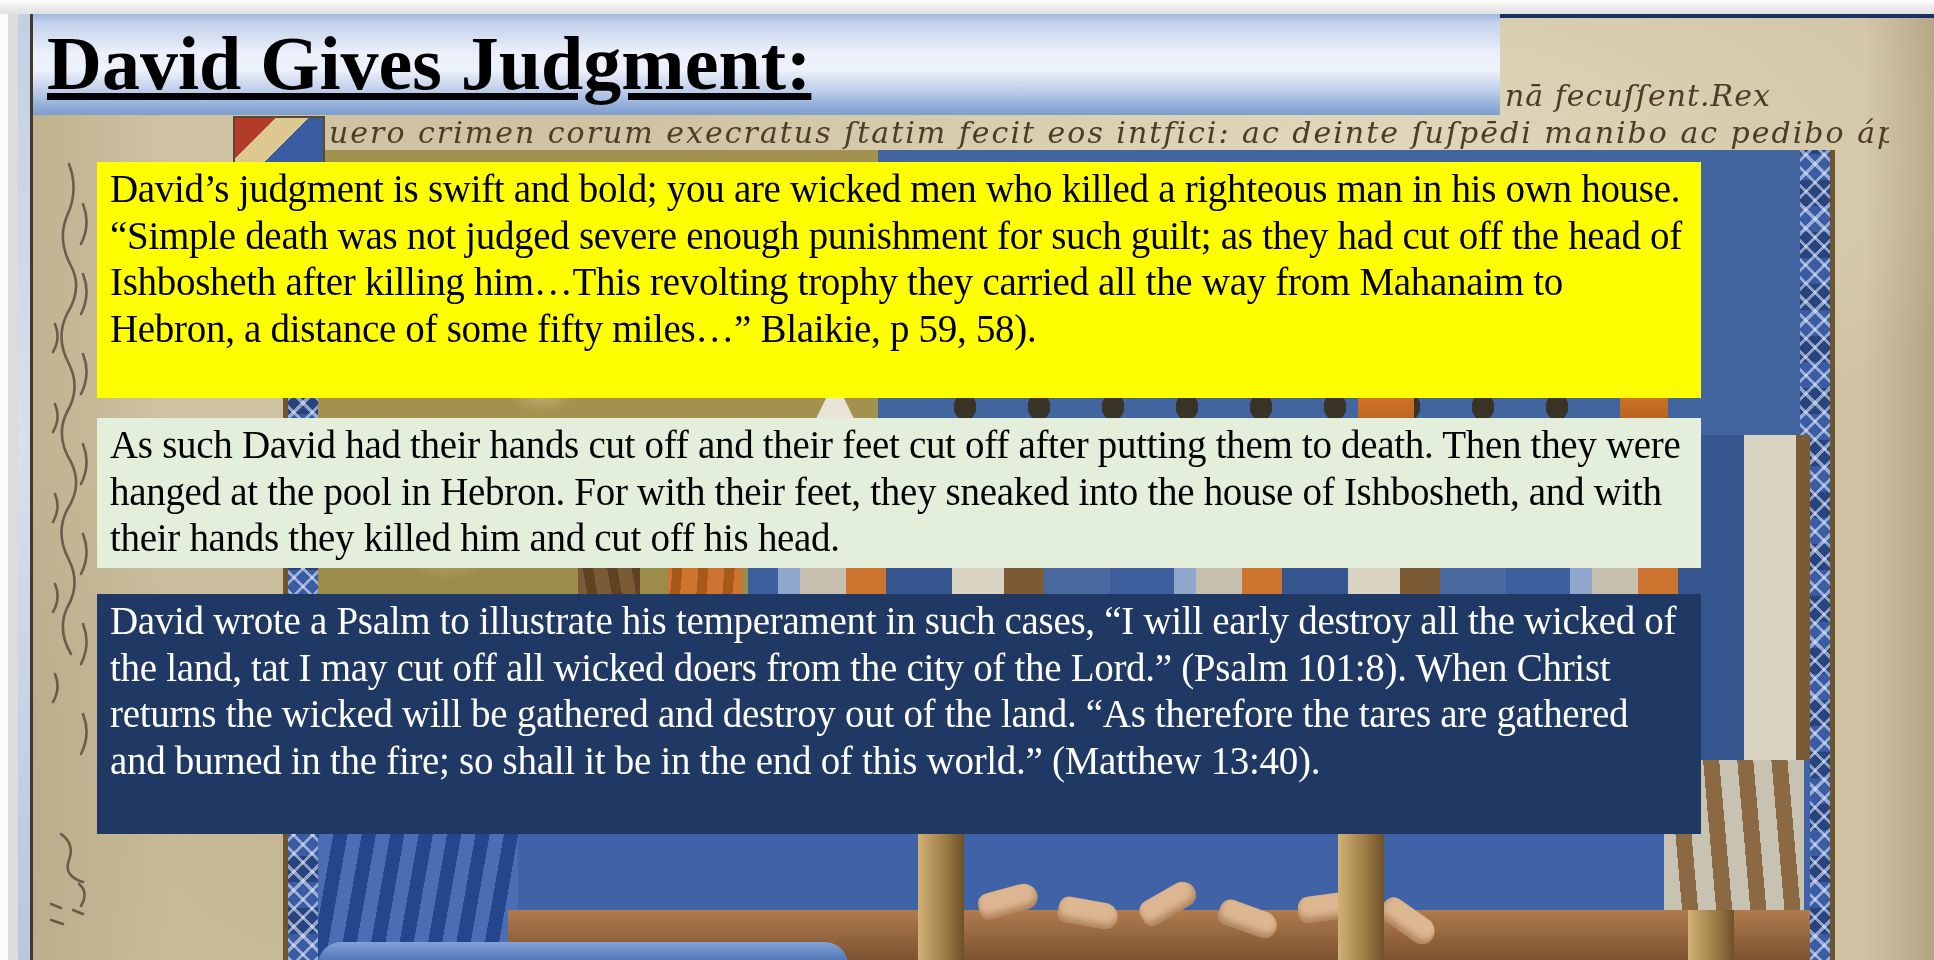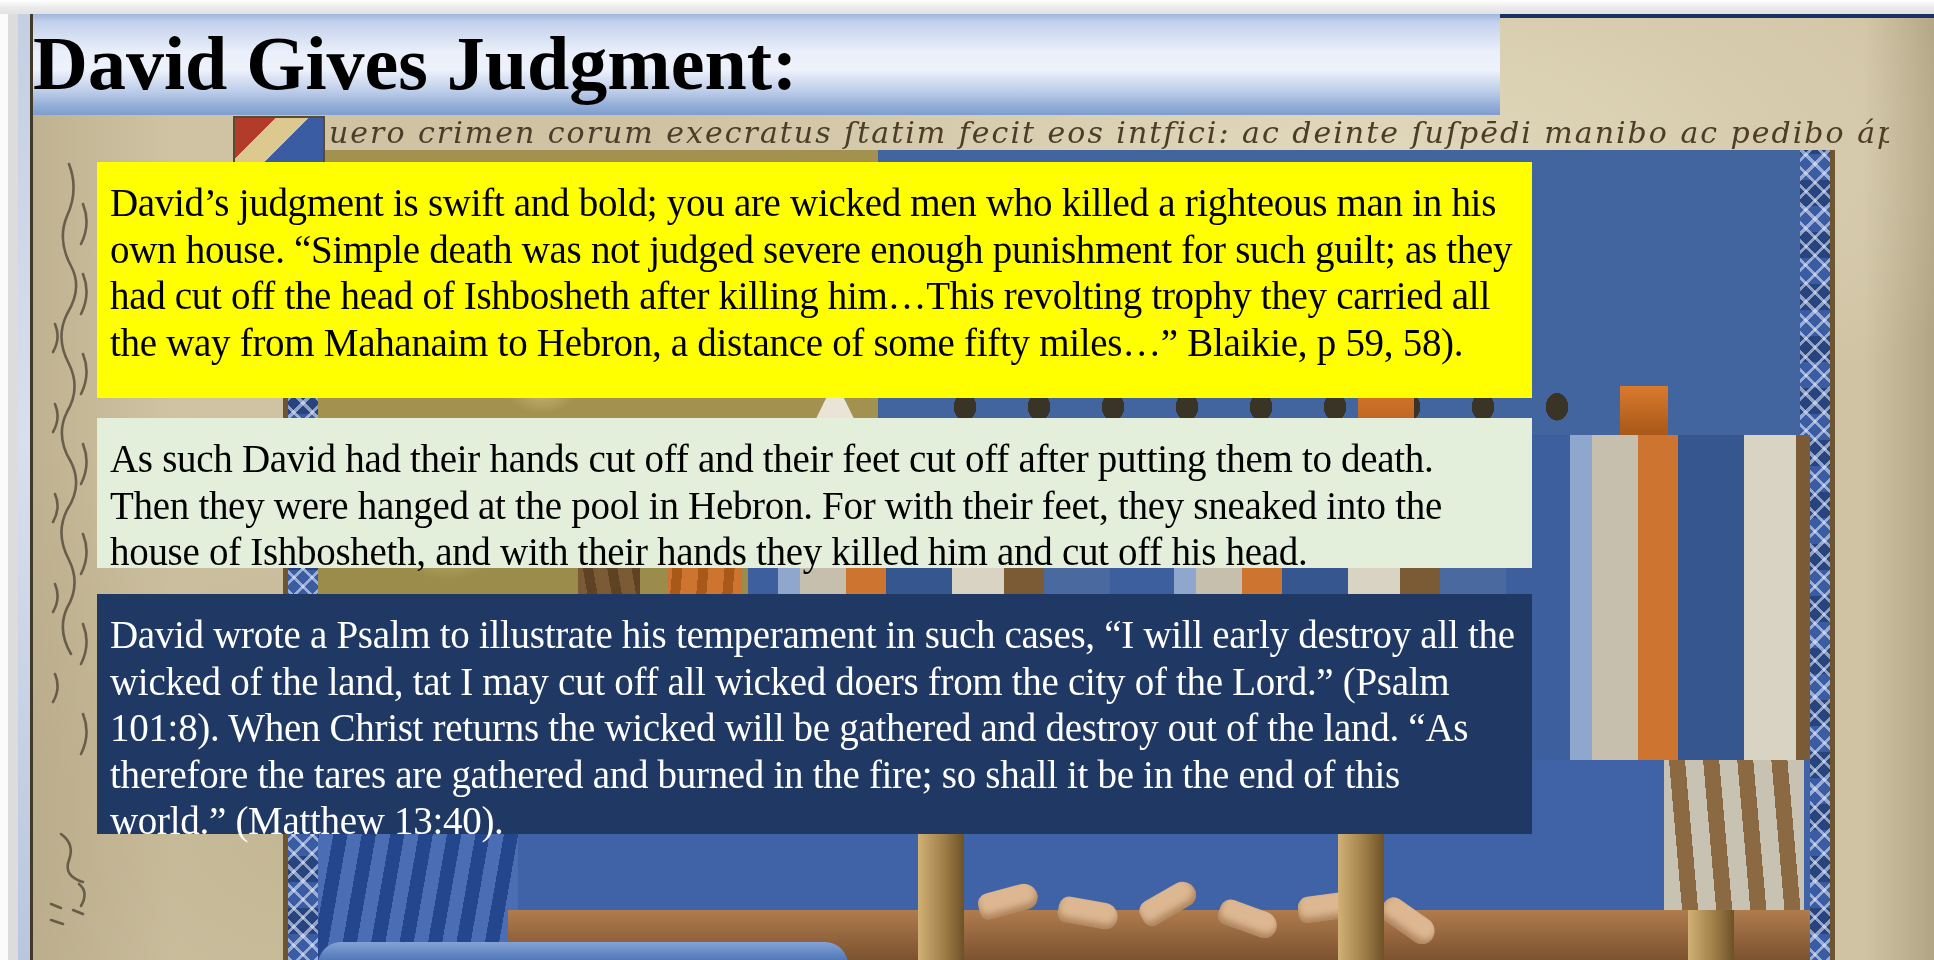--- a/index.html
+++ b/index.html
@@ -85,25 +85,25 @@
          background:linear-gradient(180deg,#84a2d6 0%,#5077b8 40%,#2a519c 100%);}
   .p-col{position:absolute;top:0;width:46px;height:200px;
          background:linear-gradient(90deg,#d2b176,#9c7b45 60%,#6d5128);}
   .p-fig-r{position:absolute;right:6px;top:0;width:140px;height:150px;
            background:repeating-linear-gradient(85deg,#c8c2b2 0 18px,#8b6a43 18px 34px);}
 
   
   .title-bar{position:absolute;left:0;top:0;width:1467px;height:101px;z-index:4;
              background:linear-gradient(180deg,#9fb6dd 0%,#c3d1ec 8%,#eaeffa 38%,#eef2fb 55%,
                         #b9cae8 78%,#8fabd6 92%,#7f9ecd 100%);}
-  .title-bar span{display:block;
-             font:bold 76px/99px "Liberation Serif",serif;color:#000;white-space:nowrap;}
+  .title-bar span{display:block;padding-left:14px;
+             font:bold 76px/99px "Liberation Serif",serif;color:#000;white-space:nowrap;text-decoration:underline;}
 
   
-  .tbox{position:absolute;left:64px;width:1435px;z-index:3;padding:18px 13px;
+  .tbox{position:absolute;left:64px;width:1604px;z-index:3;padding:4px 13px;
         font-size:39px;line-height:46.5px;letter-spacing:-0.3px;color:#000;text-align:left;}
   .tbox.yellow{top:148px;height:236px;background:#ffff00;}
   .tbox.green {top:404px;height:150px;background:#e3efda;}
   .tbox.navy  {top:580px;height:240px;background:#1f3864;color:#ffffff;}
 </style>
 </head>
 <body>
 
 <div class="stage">
 
@@ -138,20 +138,21 @@
         <span class="hand" style="left:1060px;top:148px;transform:rotate(35deg)"></span>
         <div class="p-cyl"></div>
         <div class="p-col" style="left:600px"></div>
         <div class="p-col" style="left:1020px"></div>
         <div class="p-col" style="left:1370px"></div>
         <div class="p-fig-r"></div>
       </div>
     </div>
 
     <div class="latin-initial"></div>
+    <div class="latin-frag">nā fecuſſent.Rex</div>
     <div class="latin-line">uero crimen corum execratus ſtatim fecit eos intfici: ac deinte ſuſpēdi manibo ac pedibo áputad.~</div>
 
     <svg class="marginalia" width="64" height="800" viewBox="0 0 64 800">
       <g fill="none" stroke="#4a4133" stroke-width="2.6" stroke-linecap="round">
         <path d="M30 20 q10 26 -2 52 q-10 24 4 50 q12 22 -4 48 q-12 24 2 50 q12 24 -2 48 q-12 24 4 50 q12 24 -4 48 q-12 24 2 50 q12 24 -2 48 q-10 22 4 46"></path>
         <path d="M44 60 q8 20 -2 40 M44 130 q8 20 -2 40 M44 210 q8 20 -2 40 M44 300 q8 20 -2 40 M44 390 q8 20 -2 40 M44 480 q8 20 -2 40 M44 570 q8 20 -2 40"></path>
         <path d="M16 180 q6 14 -2 28 M16 260 q6 14 -2 28 M16 350 q6 14 -2 28 M16 440 q6 14 -2 28 M16 530 q6 14 -2 28"></path>
         <path d="M22 690 q14 10 8 26 q-6 16 14 22 M40 740 q10 8 2 22"></path>
         <path d="M12 760 l10 4 M12 776 l12 4 M34 766 l10 4"></path>
       </g>

